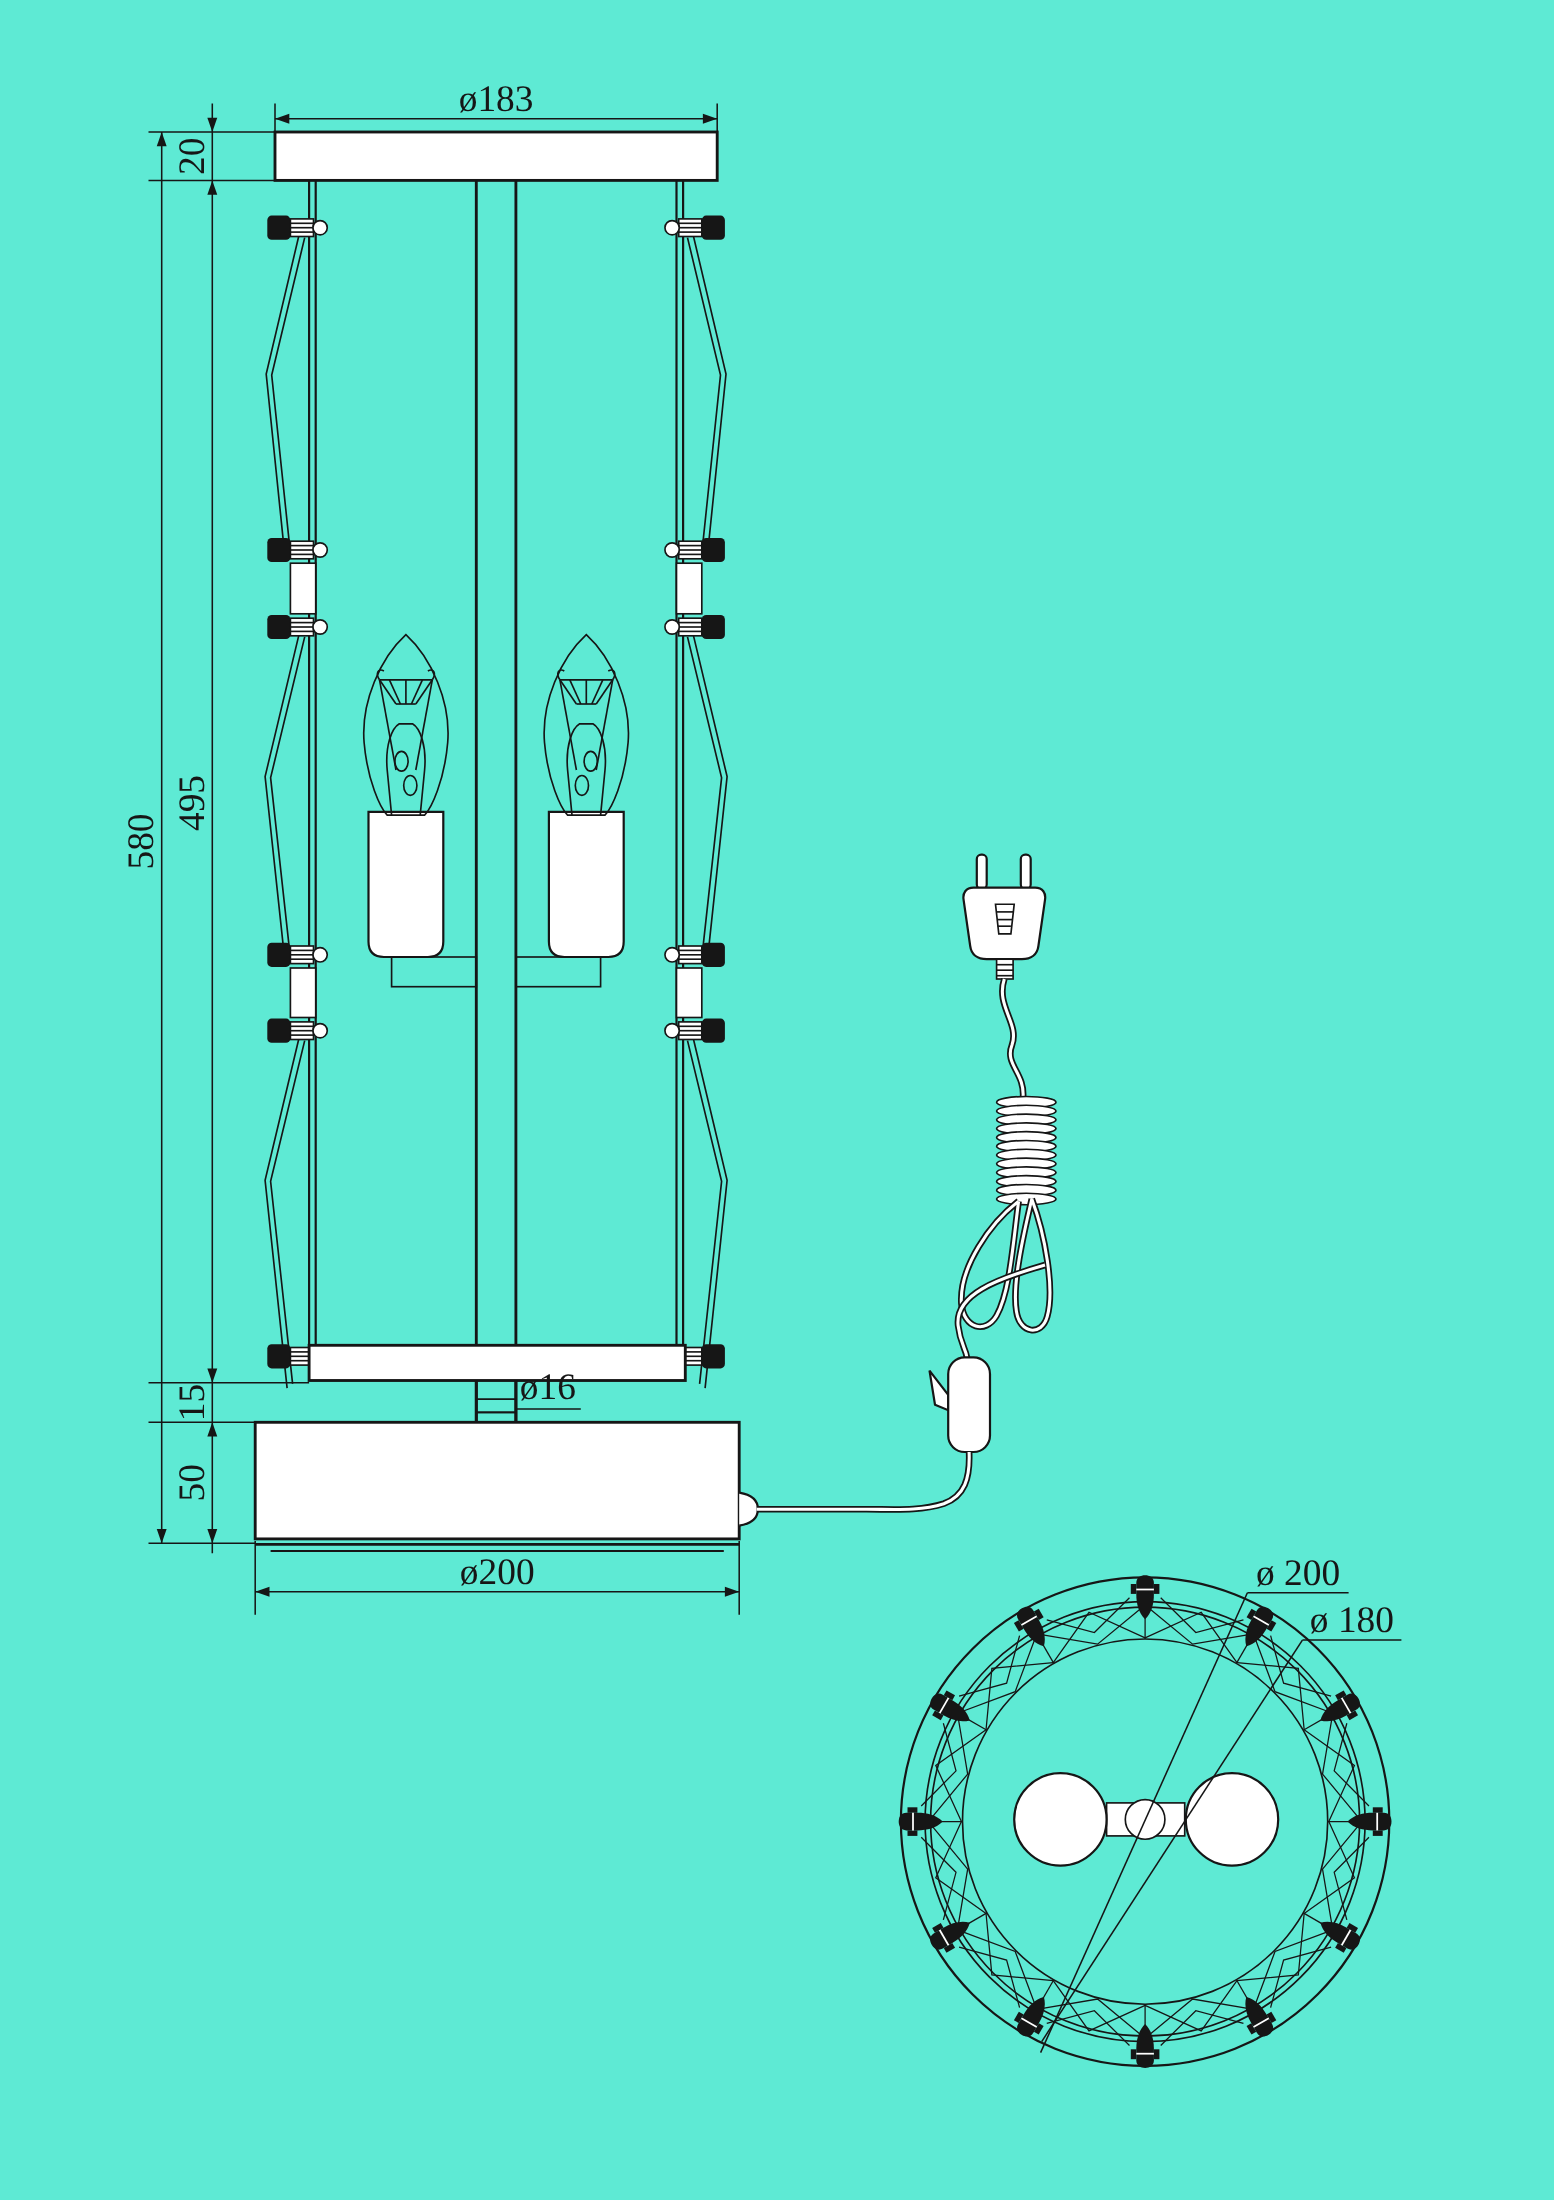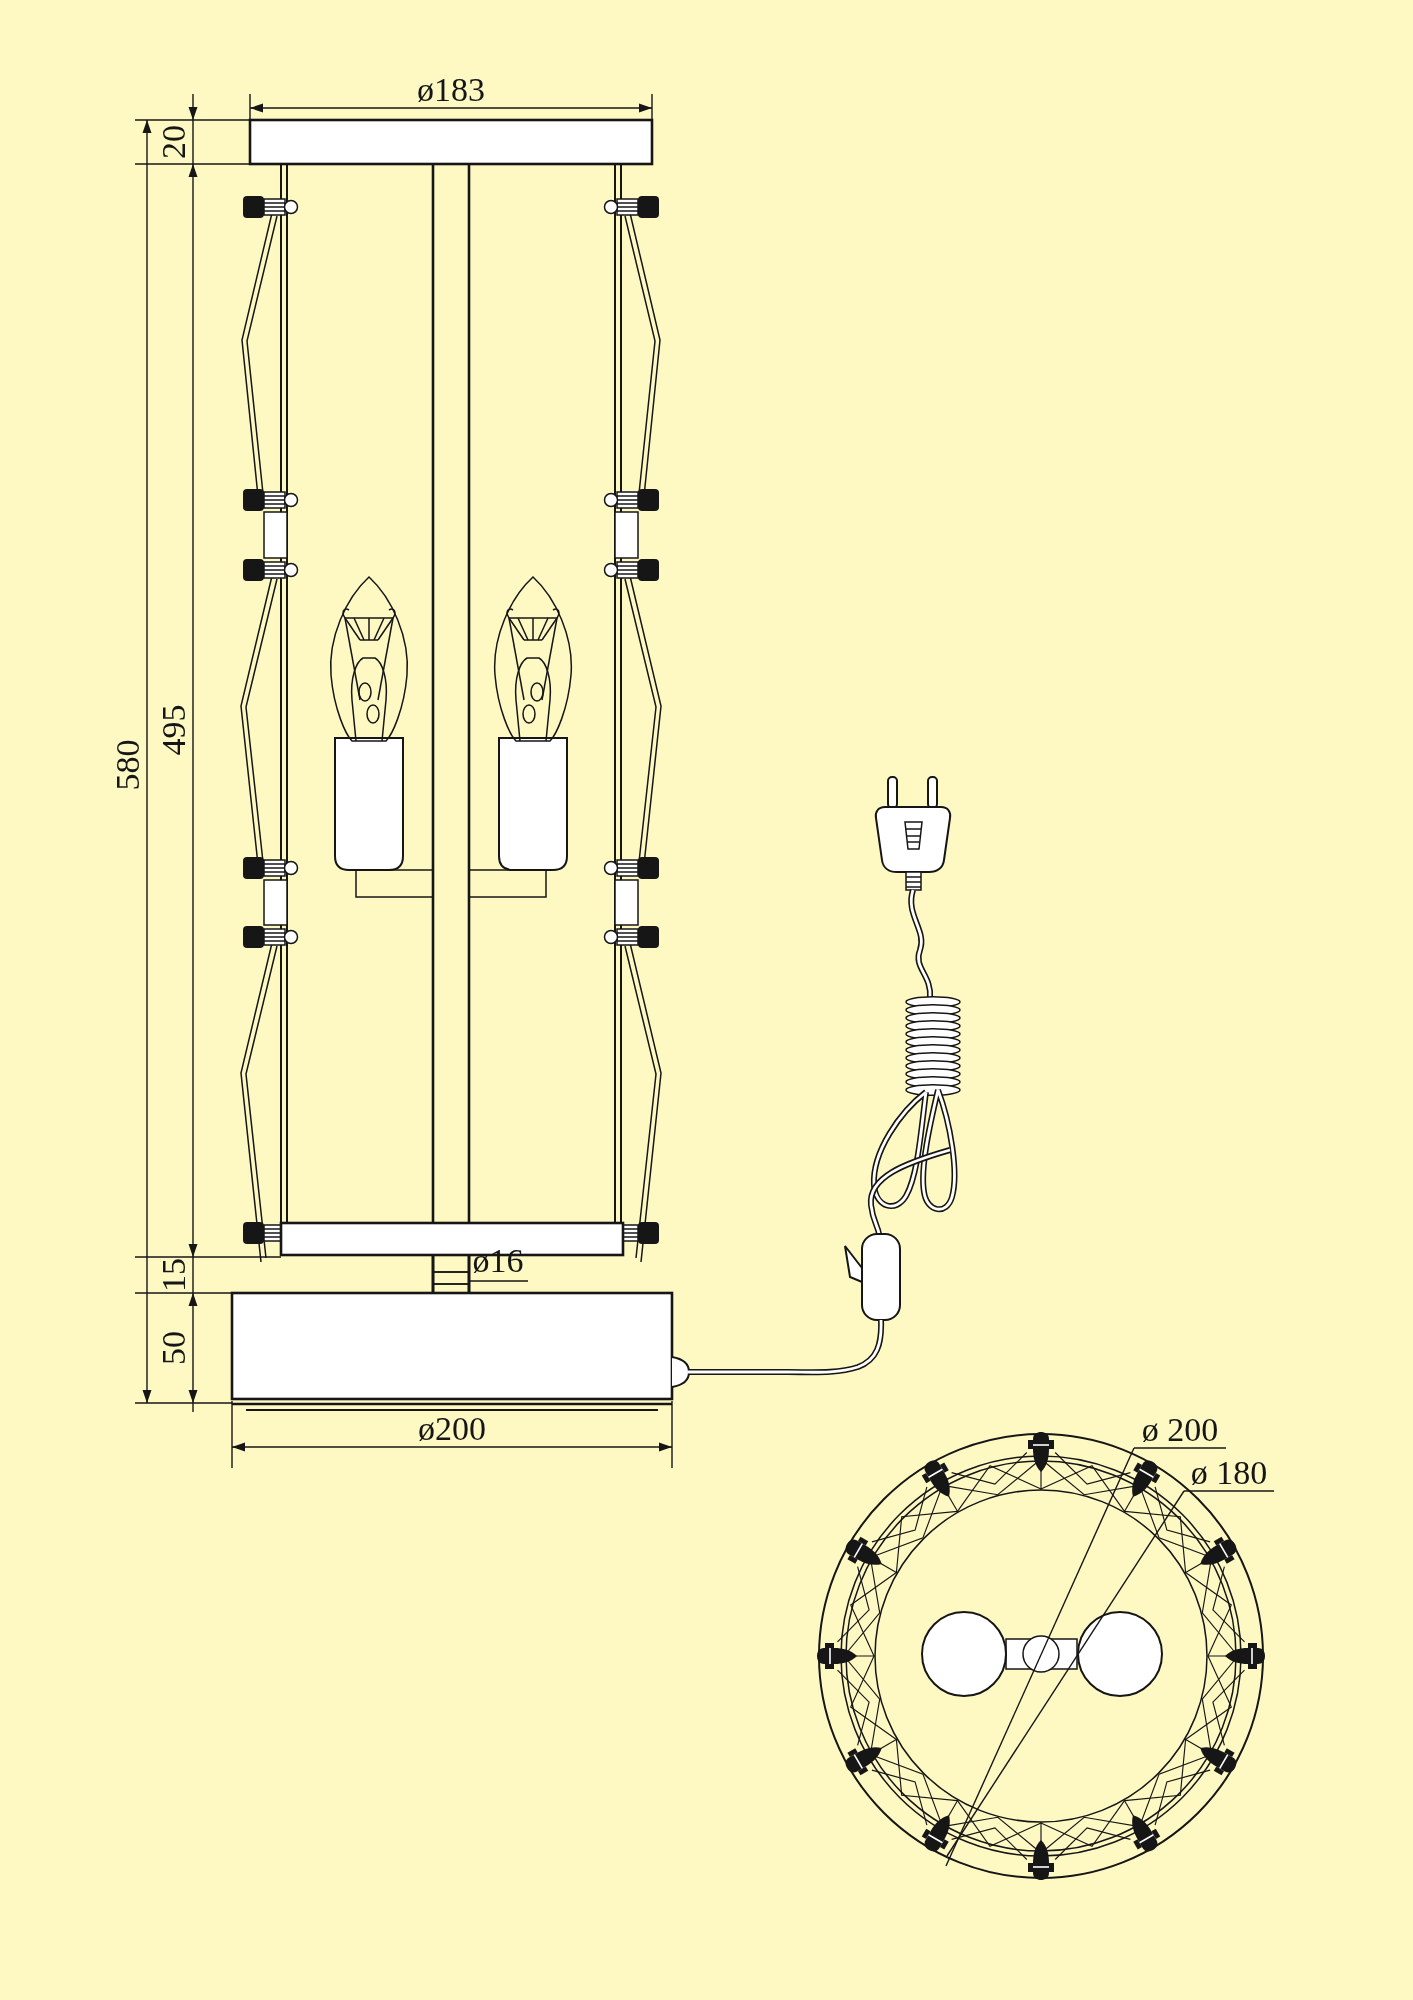--- a/index.html
+++ b/index.html
@@ -1,16 +1,16 @@
 <!DOCTYPE html>
 <html><head>
 <meta charset="utf-8">
 <style>
   html,body{margin:0;padding:0;background:#ffffff;}
-  .sheet{position:relative;width:1413px;height:2000px;background:#fef9c3;margin:0 auto;overflow:hidden;}
+  .sheet{position:relative;width:1413px;height:2000px;background:#5eead4;margin:0 auto;overflow:hidden;}
   svg{display:block;width:100%;height:100%;}
   .s-obj{stroke:#161616;stroke-width:2.6;fill:none;}
   .s-mid{stroke:#161616;stroke-width:2.0;fill:none;}
   .s-thin{stroke:#161616;stroke-width:1.5;fill:none;}
   .s-dim{stroke:#161616;stroke-width:1.4;fill:none;}
   .s-lat{stroke:#161616;stroke-width:1.15;fill:none;}
   .f-blk{fill:#161616;stroke:none;}
   .f-wht{fill:#ffffff;}
   .cord-o{stroke:#161616;stroke-width:6;fill:none;}
   .cord-i{stroke:#ffffff;stroke-width:2.8;fill:none;}

